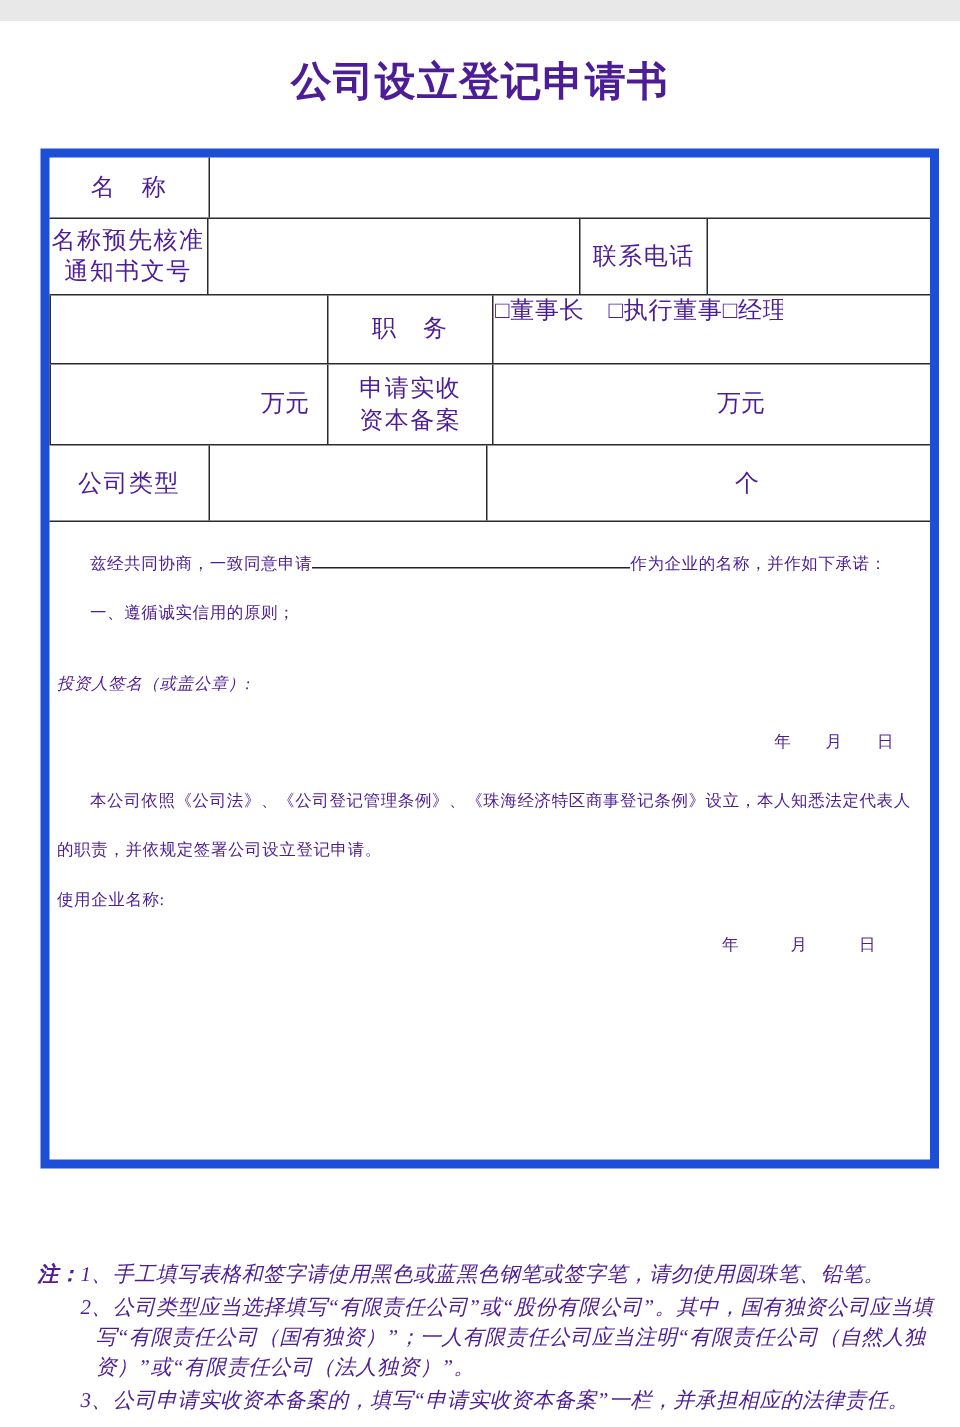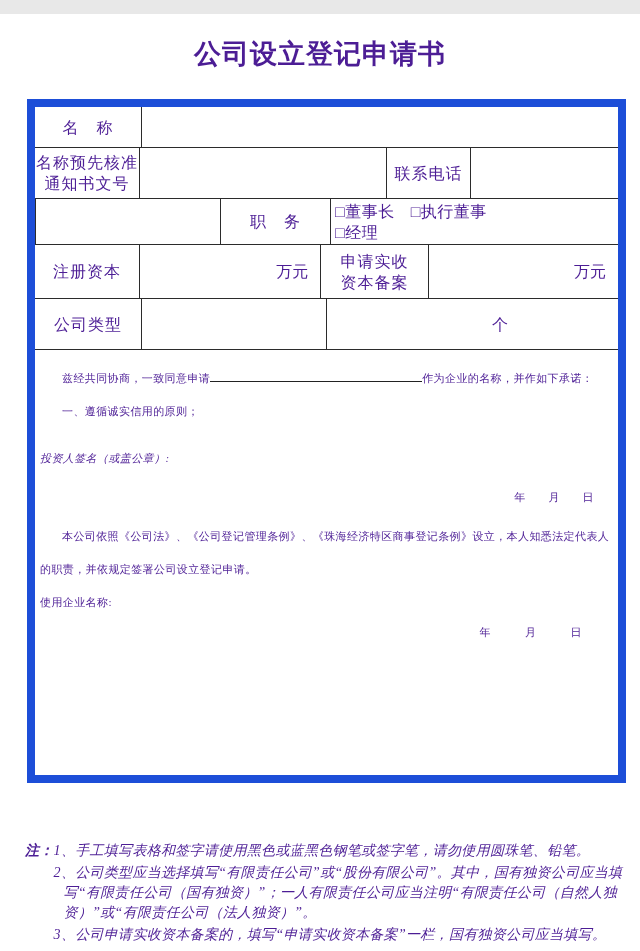--- a/index.html
+++ b/index.html
@@ -9,34 +9,34 @@
     font-family:"Liberation Serif","DejaVu Serif",serif;
     overflow:hidden;
   }
   .title {
     position:absolute; top:22px; left:0; width:640px; margin:0;
     text-align:center; font-size:27px; font-weight:bold; letter-spacing:1px;
     font-family:"Liberation Sans","DejaVu Sans",sans-serif;
   }
   .sheet {
     position:absolute; left:27px; top:85px; width:599px;
-    border:8px solid #1d4ed8; box-sizing:border-box; background:#fff;
+    border:6px solid #1d4ed8; box-sizing:border-box; background:#fff;
   }
   .row { display:flex; border-top:1px solid #2b2b2b; }
   .row.first { border-top:none; }
   .cell {
     box-sizing:border-box; border-left:1px solid #2b2b2b;
     display:flex; align-items:center; justify-content:center;
     font-size:16px; line-height:21px; overflow:hidden;
   }
   .cell.first { border-left:none; }
   .lbl { flex-direction:column; text-align:center; letter-spacing:1px; }
   .val { justify-content:flex-start; }
   .unit { justify-content:flex-end; padding-right:12px; }
-  .chk { flex-direction:column; align-items:flex-start; justify-content:center; padding-left:4px; letter-spacing:0.5px; }
+  .chk { flex-direction:row; align-items:flex-start; justify-content:center; padding-left:4px; letter-spacing:0.5px; }
   .chk .chk-line { white-space:nowrap; }
   .chk .gap { display:inline-block; width:16px; }
   
   .w-label { width:106px; } .w-r2a { width:252px; } .w-r2b { width:86px; } .w-r2c { width:151px; }
   .w-r4a { width:185px; } .w-r4b { width:110px; } .w-r4c { width:194px; }
   
   .h1 { height:40px; } .h2 { height:50px; } .h3 { height:43px; }
   .h4 { height:45px; } .h5 { height:53px; } .h6 { height:50px; }
   
   .agreement {
@@ -94,21 +94,20 @@
         <span class="chk-line">
           <span><span>□</span><span>董事长</span></span><span class="gap"></span><span><span>□</span><span>执行董事</span></span>
         </span>
         <span class="chk-line">
           <span><span>□</span><span>经理</span></span>
         </span>
       </div>
     </div>
 
     <div class="row">
-      <div class="cell first lbl w-label h5">注册资本</div>
       <div class="cell unit w-r4a h5">
         <span>万元</span>
       </div>
       <div class="cell lbl w-r4b h5">
         <span>申请实收</span>
         <span>资本备案</span>
       </div>
       <div class="cell unit w-r4c h5">
         <span>万元</span>
       </div>
@@ -132,17 +131,17 @@
       <p class="date-line2">年　　　月　　　日</p>
     </div>
 
   </div>
 
   <div class="notes">
     <span class="notes-label">注：</span>
     <div class="notes-items">
       <div class="note-item"><span>1、</span><span>手工填写表格和签字请使用黑色或蓝黑色钢笔或签字笔，请勿使用圆珠笔、铅笔。</span></div>
       <div class="note-item"><span>2、</span><span>公司类型应当选择填写“有限责任公司”或“股份有限公司”。其中，国有独资公司应当填写“有限责任公司（国有独资）”；一人有限责任公司应当注明“有限责任公司（自然人独资）”或“有限责任公司（法人独资）”。</span></div>
-      <div class="note-item"><span>3、</span><span>公司申请实收资本备案的，填写“申请实收资本备案”一栏，国有独资公司应当填写。</span></div>
+      <div class="note-item"><span>3、</span><span>公司申请实收资本备案的，填写“申请实收资本备案”一栏，并承担相应的法律责任。</span></div>
     </div>
   </div>
 
 </div>
 
 </body></html>

